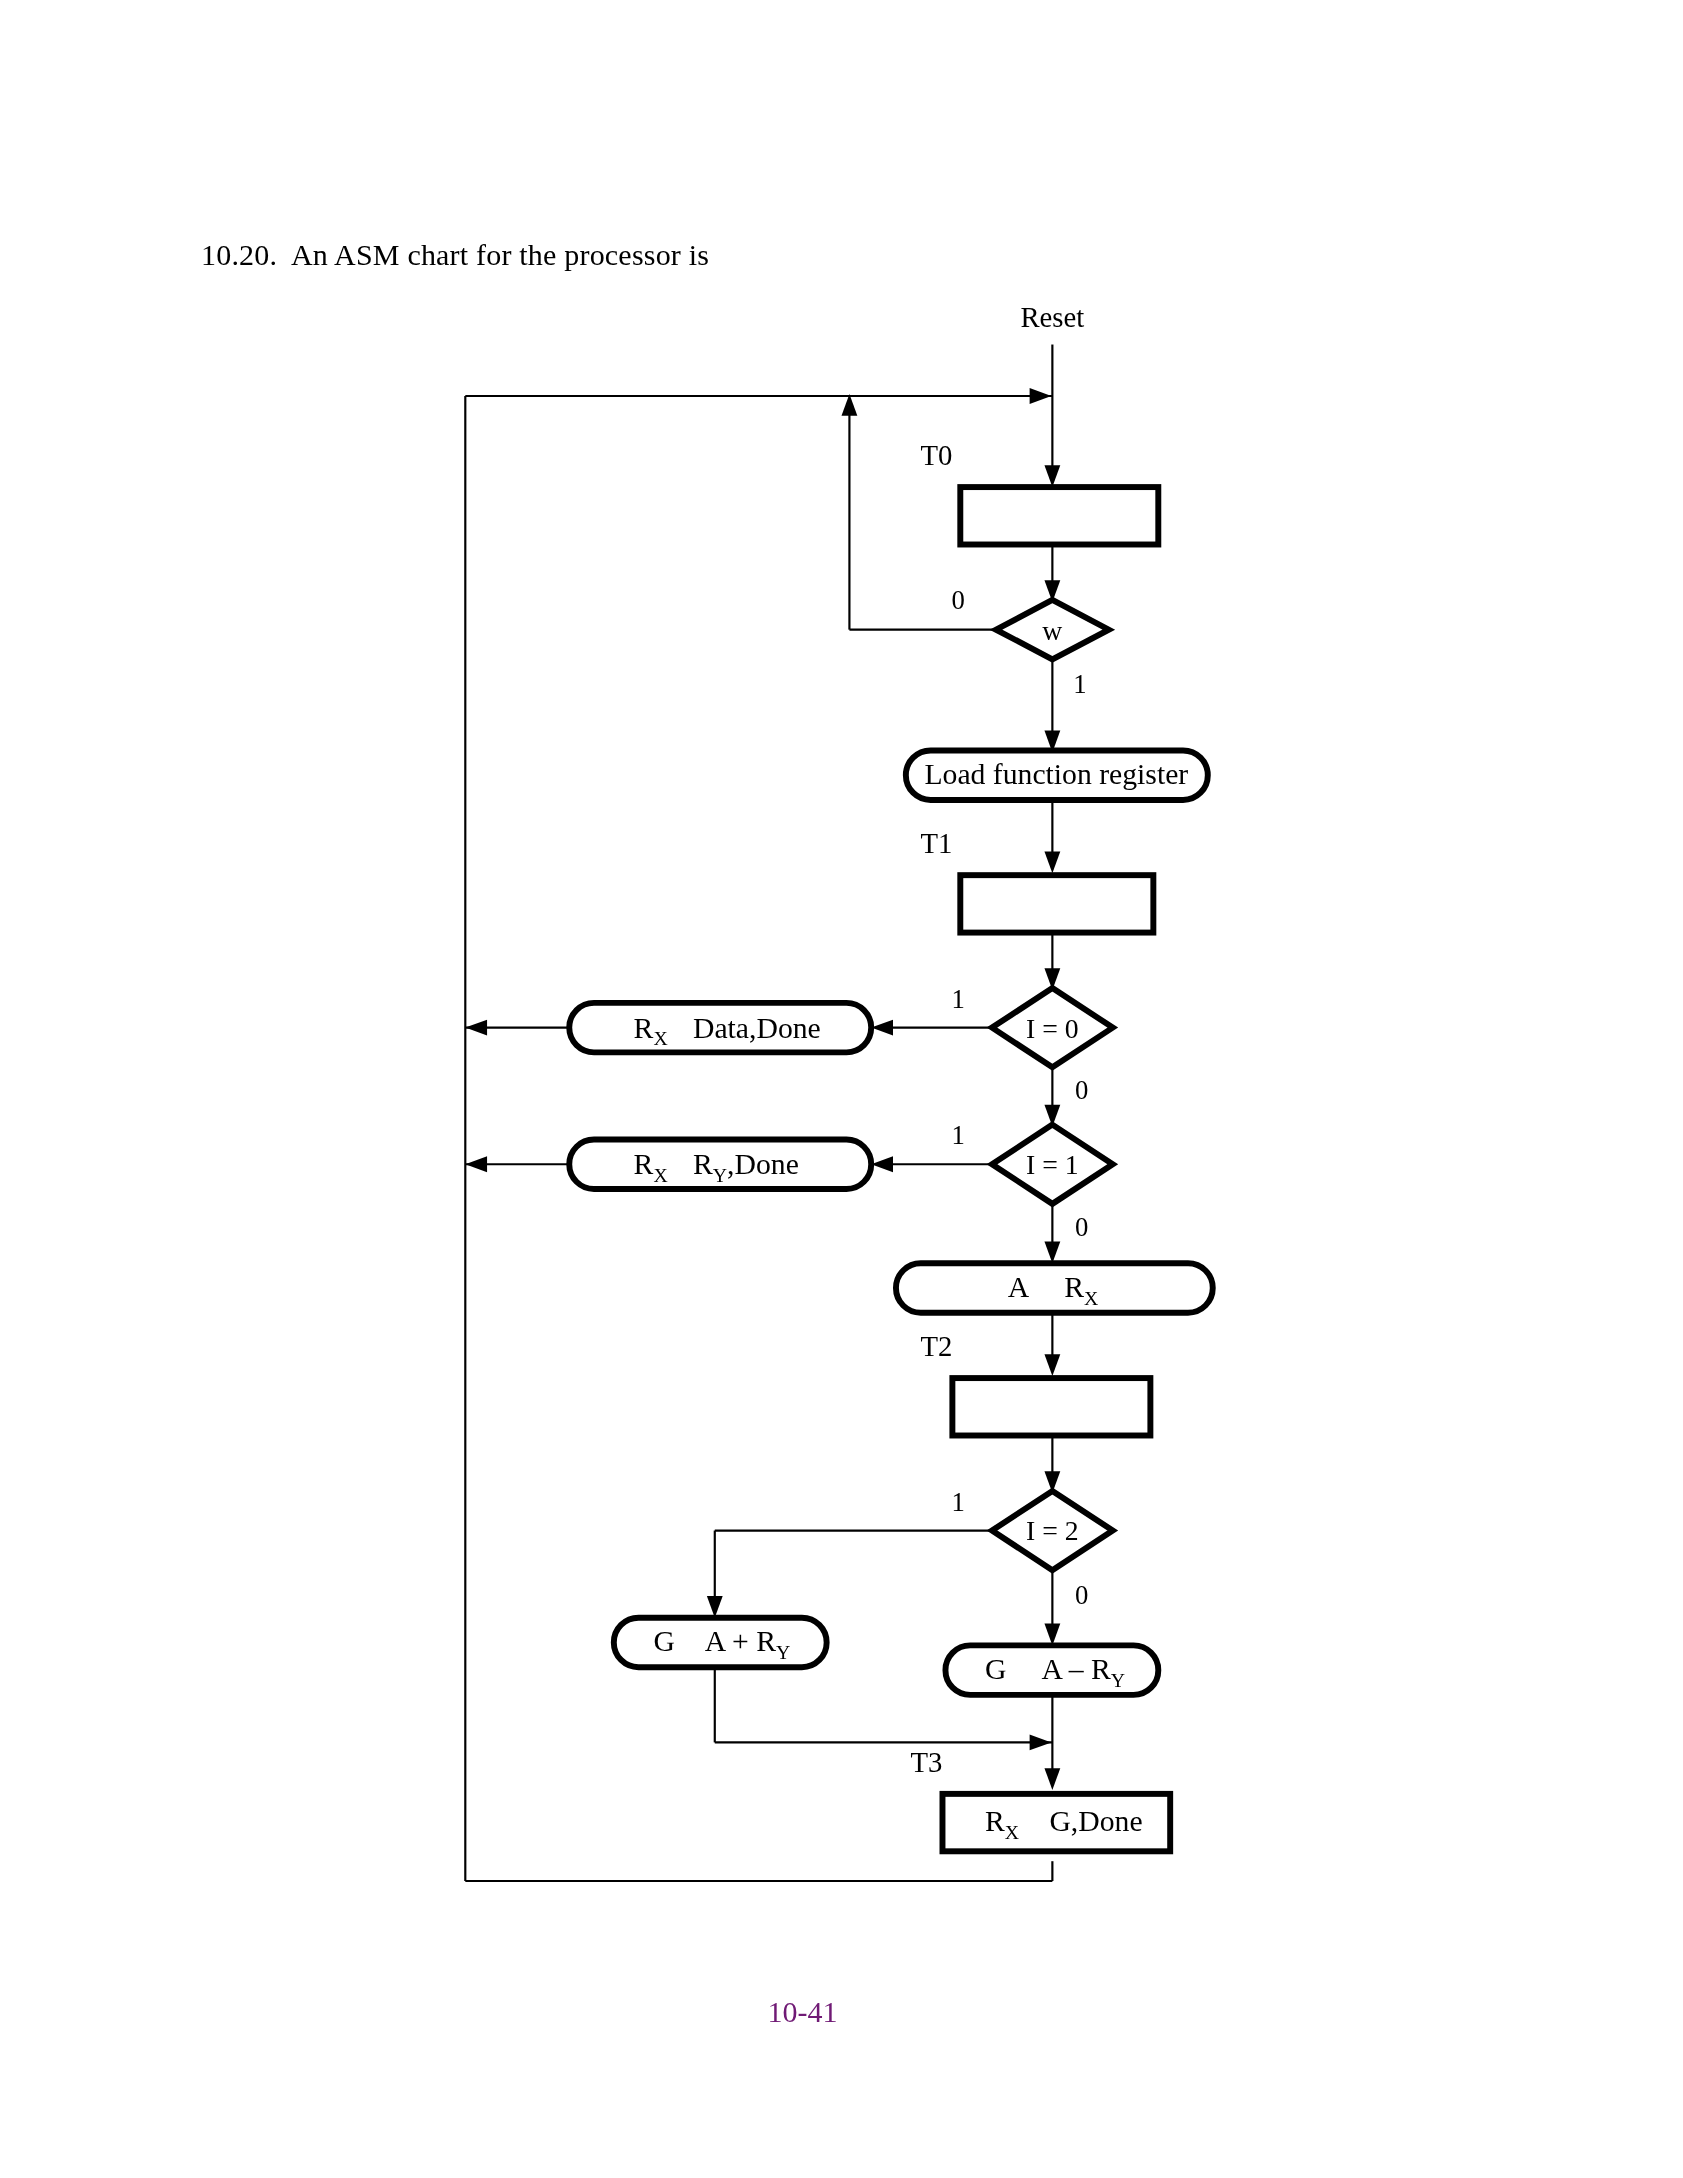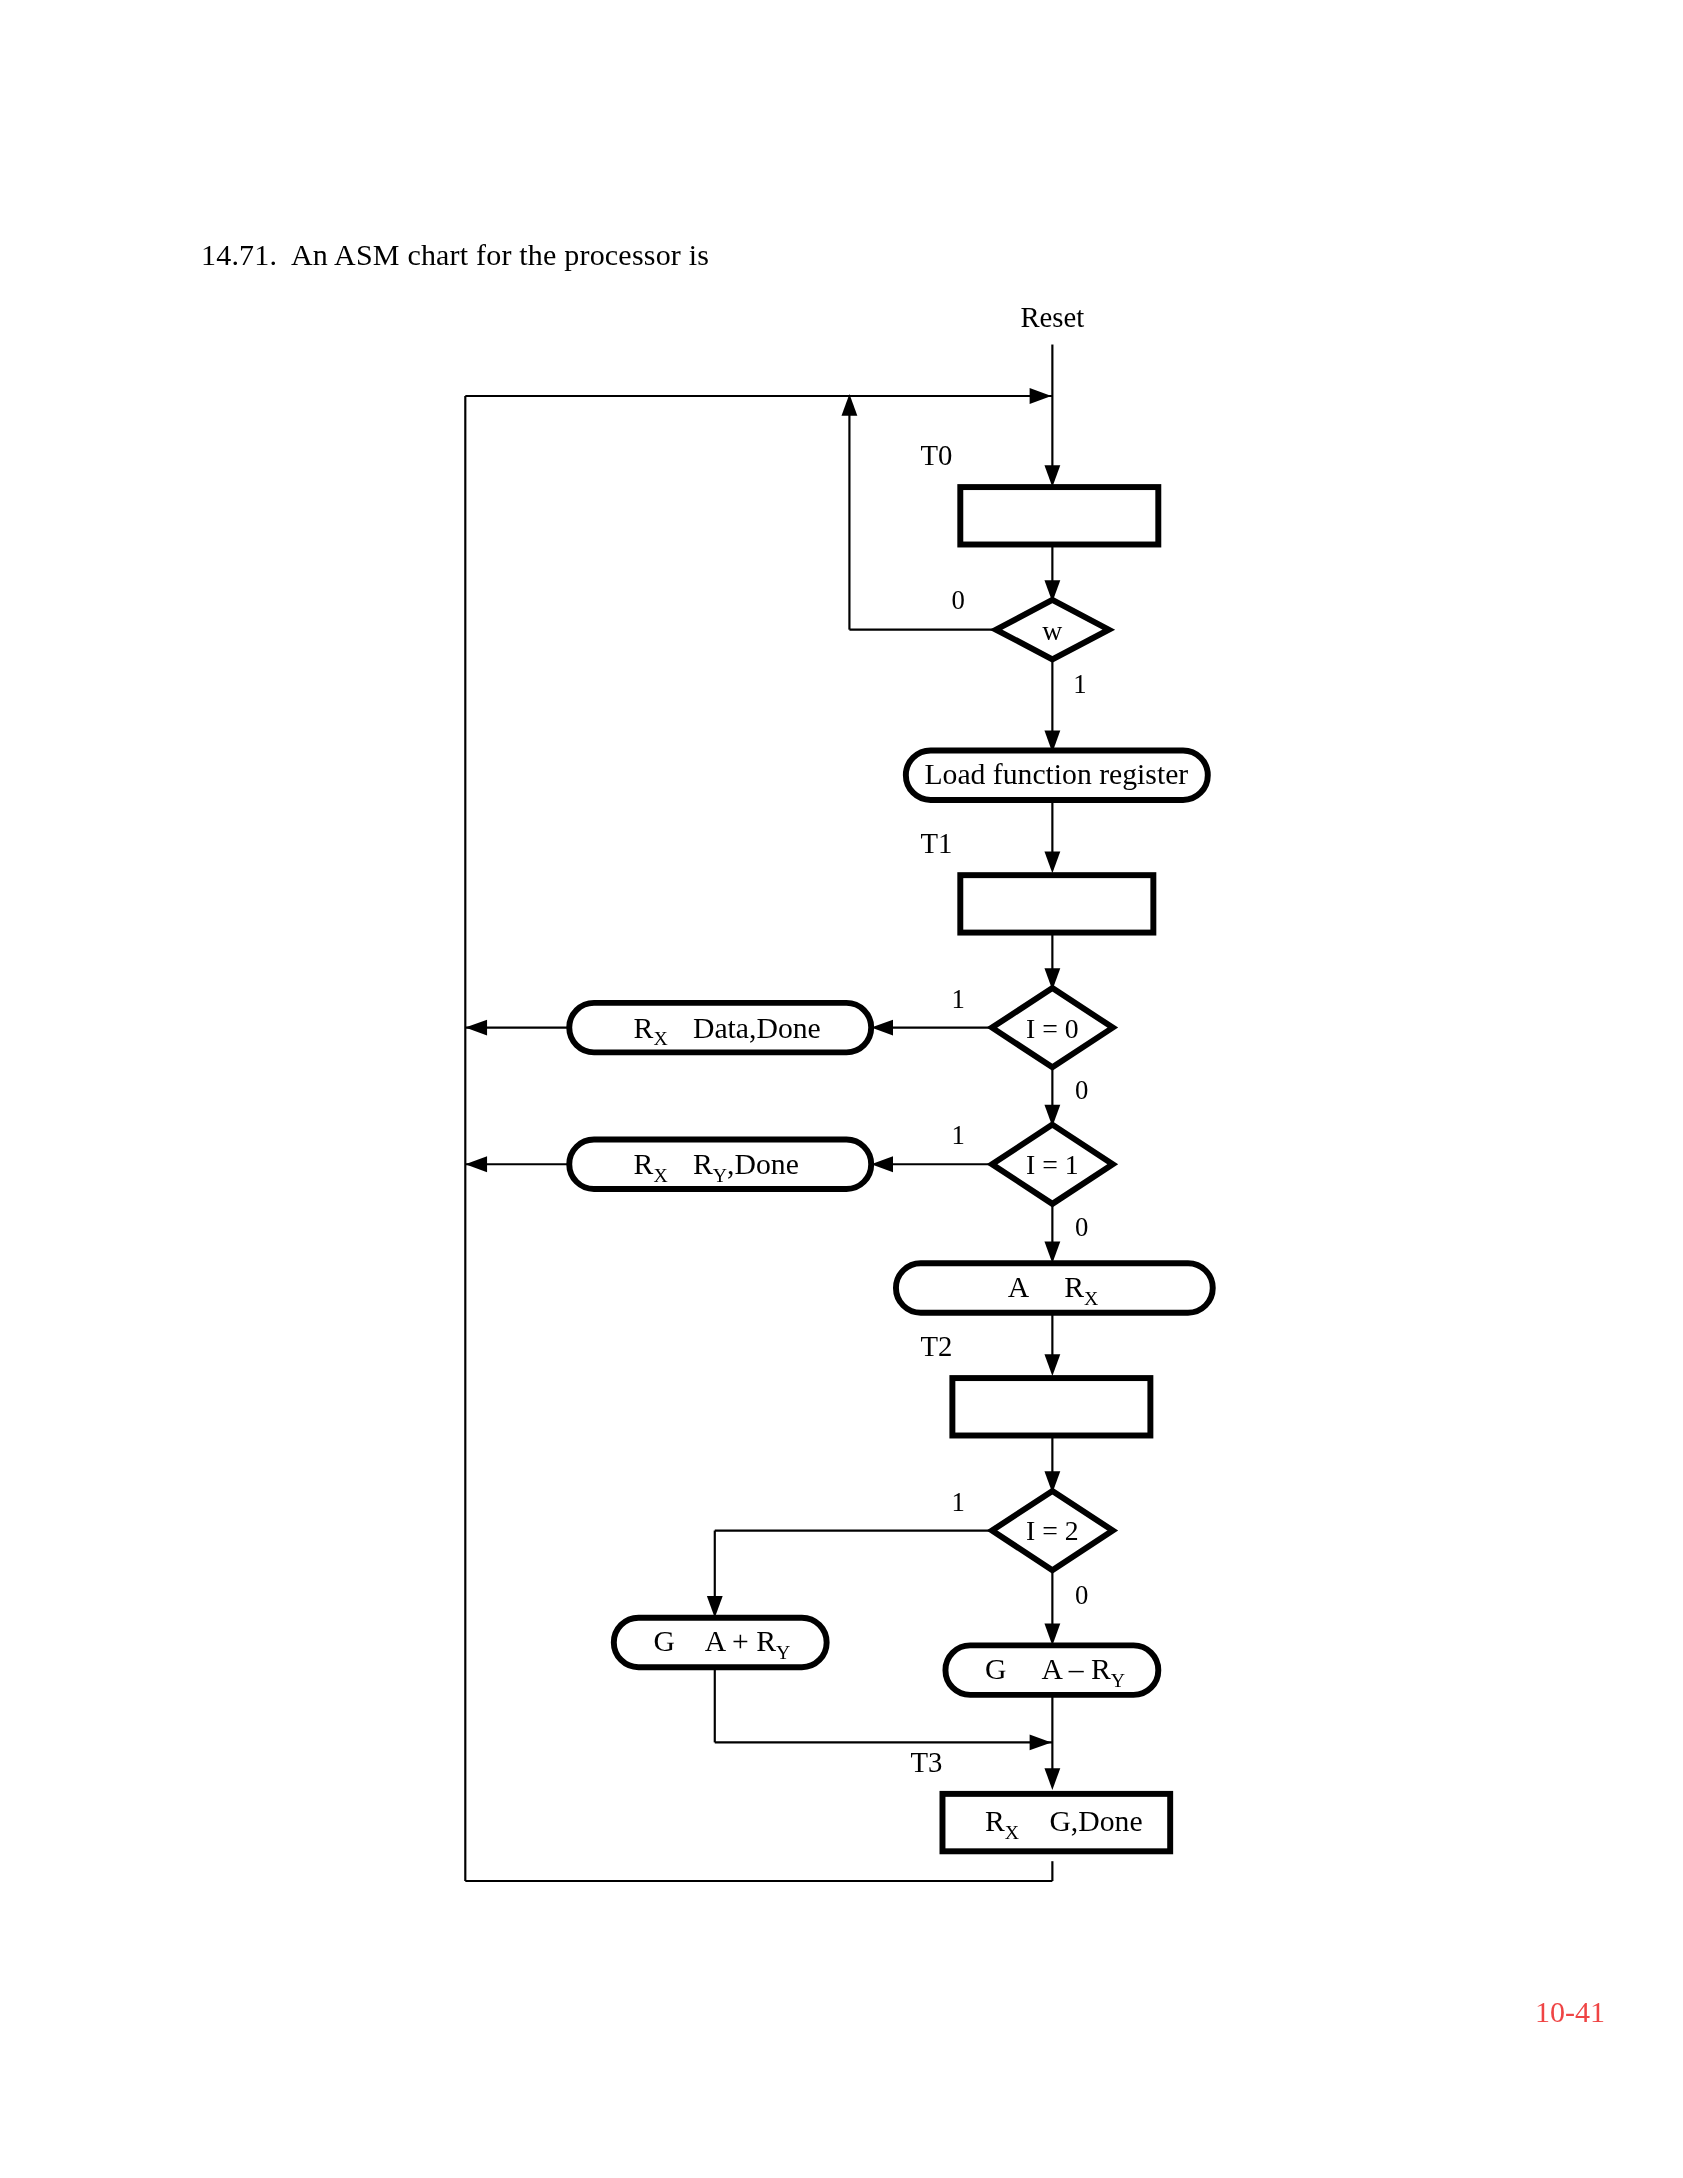--- a/index.html
+++ b/index.html
@@ -29,23 +29,23 @@
     font-size: 30px;
     letter-spacing: 0.2px;
     white-space: pre;
     color: #000;
   }
   .page-footer {
     position: absolute;
     left: 0;
     top: 1995px;
     width: 1605px;
-    text-align: right;
+    text-align: center;
     font-size: 30px;
-    color: #ef4444;
+    color: #701a75;
   }
   svg.asm {
     position: absolute;
     left: 0;
     top: 0;
     width: 1683px;
     height: 2178px;
   }
   svg text {
     font-family: "Liberation Serif", "DejaVu Serif", serif;
@@ -71,21 +71,21 @@
     stroke-width: 2.2;
     fill: none;
   }
   .arrowhead { fill: #000000; }
 </style>
 </head>
 <body>
 
 <div class="page">
 
-  <div class="problem-title">14.71.  An ASM chart for the processor is</div>
+  <div class="problem-title">10.20.  An ASM chart for the processor is</div>
 
   <svg class="asm" viewBox="0 0 1700 2200">
 
     <defs>
       <marker id="arrDown" markerWidth="16" markerHeight="16" refX="0" refY="5" orient="auto" markerUnits="userSpaceOnUse">
         <path d="M0,0 L12,5 L0,10 z" class="arrowhead"></path>
       </marker>
     </defs>
 
     <g>

